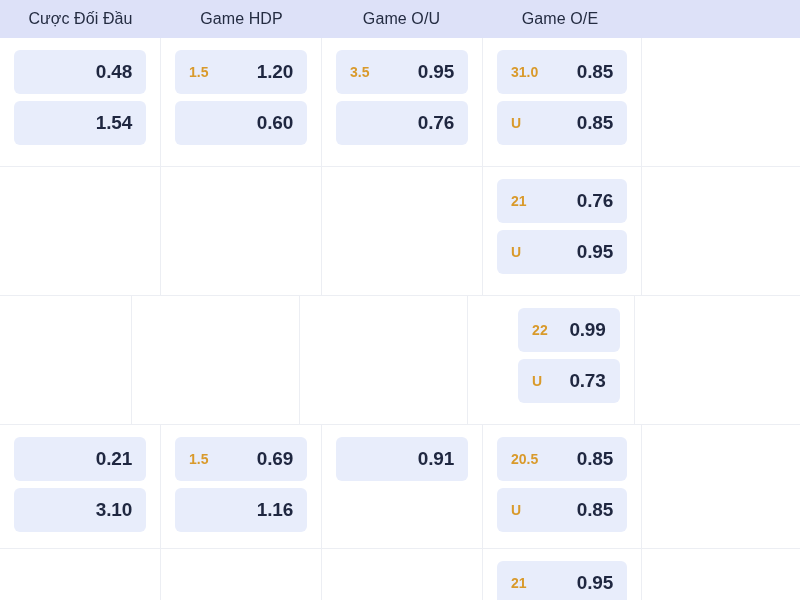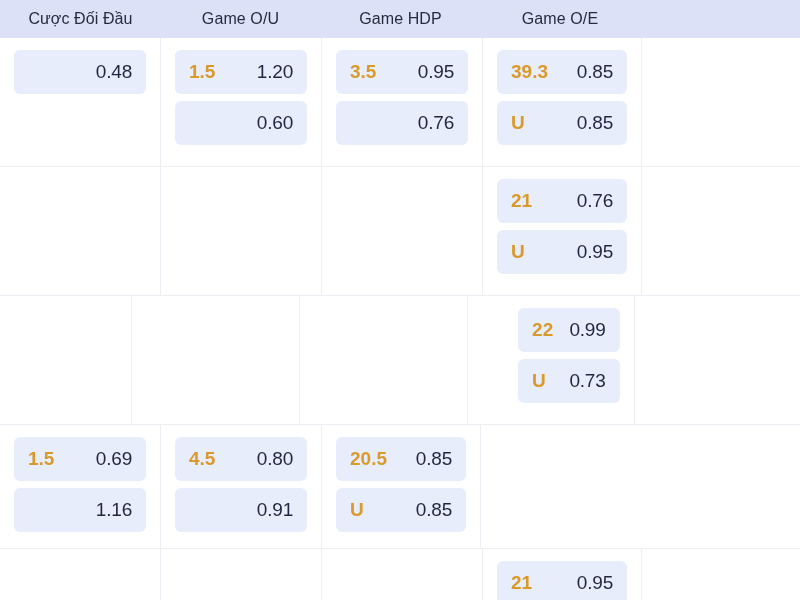--- a/index.html
+++ b/index.html
@@ -78,51 +78,55 @@
     padding: 0 14px;
     font-size: 19px;
     font-weight: 700;
     color: #1f2740;
     position: relative;
   }
 
   .pill .hcp {
     color: #d99a2b;
     font-weight: 700;
-    font-size: 19px;
+    font-size: 14px;
     flex: 0 0 auto;
   }
 
   .pill .odds {
     margin-left: auto;
     color: #1f2740;
-    font-weight: 400;
+    font-weight: 700;
     font-size: 19px;
     letter-spacing: -0.2px;
   }
 </style>
 </head>
 <body>
 
 <div id="odds-table">
 
   <div class="thead" id="thead">
       <div class="th c0">Cược Đối Đầu</div>
+      <div class="th c2">Game HDP</div>
       <div class="th c3">Game O/U</div>
-      <div class="th c2">Game HDP</div>
       <div class="th c4">Game O/E</div>
     </div>
 
   <div class="tbody" id="tbody">
       <div class="tr" style="min-height: 129px;">
         <div class="td c0">
           <div class="pill">
             <span class="hcp"></span>
             <span class="odds">0.48</span>
           </div>
+          <div class="pill">
+            <span class="hcp"></span>
+            <span class="odds">1.54</span>
+          </div>
         </div>
         <div class="td c1">
           <div class="pill">
             <span class="hcp">1.5</span>
             <span class="odds">1.20</span>
           </div>
           <div class="pill">
             <span class="hcp"></span>
             <span class="odds">0.60</span>
           </div>
@@ -132,21 +136,21 @@
             <span class="hcp">3.5</span>
             <span class="odds">0.95</span>
           </div>
           <div class="pill">
             <span class="hcp"></span>
             <span class="odds">0.76</span>
           </div>
         </div>
         <div class="td c3">
           <div class="pill">
-            <span class="hcp">39.3</span>
+            <span class="hcp">31.0</span>
             <span class="odds">0.85</span>
           </div>
           <div class="pill">
             <span class="hcp">U</span>
             <span class="odds">0.85</span>
           </div>
         </div>
         <div class="td c4 last"></div>
       </div>
       <div class="tr" style="min-height: 129px;">
@@ -175,35 +179,41 @@
             <span class="odds">0.99</span>
           </div>
           <div class="pill">
             <span class="hcp">U</span>
             <span class="odds">0.73</span>
           </div>
         </div>
         <div class="td c4 last"></div>
       </div>
       <div class="tr" style="min-height: 124px;">
+        <div class="td c0">
+          <div class="pill">
+            <span class="hcp"></span>
+            <span class="odds">0.21</span>
+          </div>
+          <div class="pill">
+            <span class="hcp"></span>
+            <span class="odds">3.10</span>
+          </div>
+        </div>
         <div class="td c1">
           <div class="pill">
             <span class="hcp">1.5</span>
             <span class="odds">0.69</span>
           </div>
           <div class="pill">
             <span class="hcp"></span>
             <span class="odds">1.16</span>
           </div>
         </div>
         <div class="td c2">
-          <div class="pill">
-            <span class="hcp">4.5</span>
-            <span class="odds">0.80</span>
-          </div>
           <div class="pill">
             <span class="hcp"></span>
             <span class="odds">0.91</span>
           </div>
         </div>
         <div class="td c3">
           <div class="pill">
             <span class="hcp">20.5</span>
             <span class="odds">0.85</span>
           </div>

